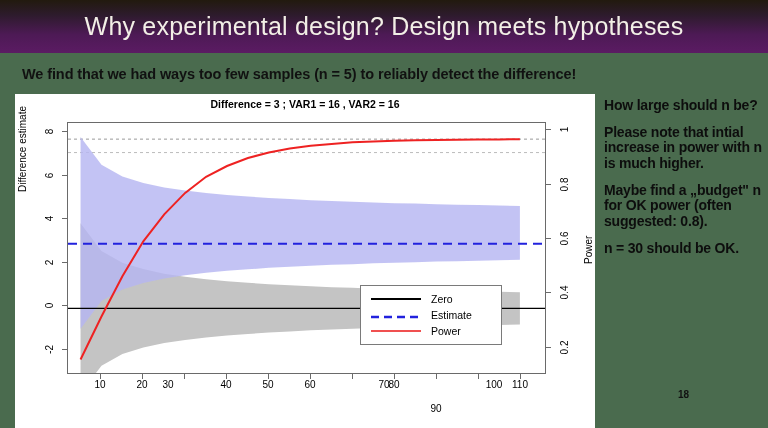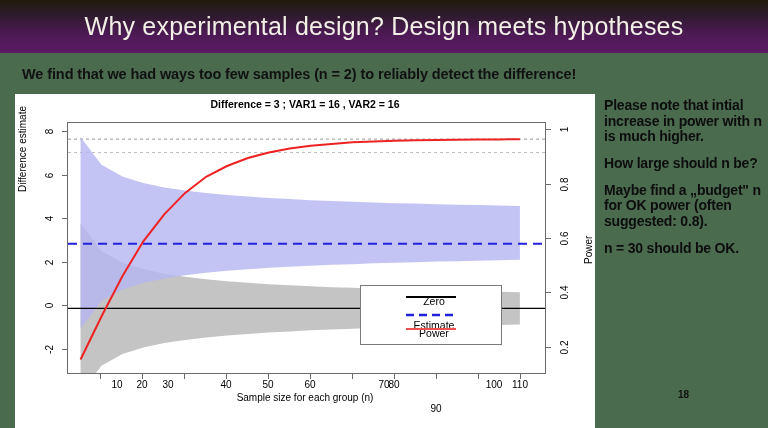--- a/index.html
+++ b/index.html
@@ -150,21 +150,20 @@
     height: 60px;
     background: #ffffff;
     border: 1px solid #7a7a7a;
     box-sizing: border-box;
     padding: 5px 6px;
   }
   .legend-row {
     display: flex;
     align-items: center;
     height: 16px;
-    flex-direction: column;
   }
   .legend-key { width: 58px; height: 12px; position: relative; }
   .legend-key .ln {
     position: absolute; left: 4px; right: 4px; top: 5px; height: 2px;
   }
   .legend-label { font-size: 10.5px; color: #000; margin-left: 6px; }
 
   
   .side-col {
     position: absolute;
@@ -191,31 +190,30 @@
 </style>
 </head>
 <body>
 
 <div class="slide">
 
   <div class="title-bar">
     <div class="title-text">Why experimental design? Design meets hypotheses</div>
   </div>
 
-  <div class="subtitle">We find that we had ways too few samples (n = 2) to reliably detect the difference!</div>
+  <div class="subtitle">We find that we had ways too few samples (n = 5) to reliably detect the difference!</div>
 
   <div class="plot-panel">
 
     <div class="plot-title">Difference =  3 ; VAR1 = 16 , VAR2 = 16</div>
 
     <div class="ylab-left">Difference estimate</div>
 
     <div class="ylab-right">Power</div>
 
-    <div class="xlab">Sample size for each group (n)</div>
 
     <div class="ytick-l" style="left:23px; top:32px;">8</div>
     <div class="ytick-l" style="left:23px; top:76px;">6</div>
     <div class="ytick-l" style="left:23px; top:119px;">4</div>
     <div class="ytick-l" style="left:23px; top:163px;">2</div>
     <div class="ytick-l" style="left:23px; top:206px;">0</div>
     <div class="ytick-l" style="left:23px; top:250px;">-2</div>
 
     <div class="tickmark-l" style="top:37px;"></div>
     <div class="tickmark-l" style="top:81px;"></div>
@@ -229,21 +227,21 @@
     <div class="ytick-r" style="left:536px; top:139px;">0.6</div>
     <div class="ytick-r" style="left:536px; top:193px;">0.4</div>
     <div class="ytick-r" style="left:536px; top:248px;">0.2</div>
 
     <div class="tickmark-r" style="top:35px;"></div>
     <div class="tickmark-r" style="top:90px;"></div>
     <div class="tickmark-r" style="top:144px;"></div>
     <div class="tickmark-r" style="top:198px;"></div>
     <div class="tickmark-r" style="top:253px;"></div>
 
-    <div class="xtick" style="left:72px;margin-left:17px;">10</div>
+    <div class="xtick" style="left:72px;">10</div>
     <div class="xtick" style="left:114px;">20</div>
     <div class="xtick" style="left:140px;">30</div>
     <div class="xtick" style="left:198px;">40</div>
     <div class="xtick" style="left:240px;">50</div>
     <div class="xtick" style="left:282px;">60</div>
     <div class="xtick" style="left:324px;margin-left:32px;">70</div>
     <div class="xtick" style="left:366px;text-align:center;">80</div>
     <div class="xtick" style="left:408px;margin-top:24px;">90</div>
     <div class="xtick" style="left:450px;margin-left:16px;">100</div>
     <div class="xtick" style="left:492px;">110</div>
@@ -295,21 +293,21 @@
         <span class="legend-key">
           <span class="ln" style="background:#f05050;height:2px;"></span>
         </span>
         <span class="legend-label">Power</span>
       </div>
     </div>
 
   </div>
 
   <div class="side-col">
+    <div class="side-para">How large should n be?</div>
     <div class="side-para">Please note that intial increase in power with n is much higher.</div>
-    <div class="side-para">How large should n be?</div>
     <div class="side-para">Maybe find a „budget" n for OK power (often suggested: 0.8).</div>
     <div class="side-para">n = 30 should be OK.</div>
   </div>
 
   <div class="page-num">18</div>
 
 </div>
 
 </body></html>

